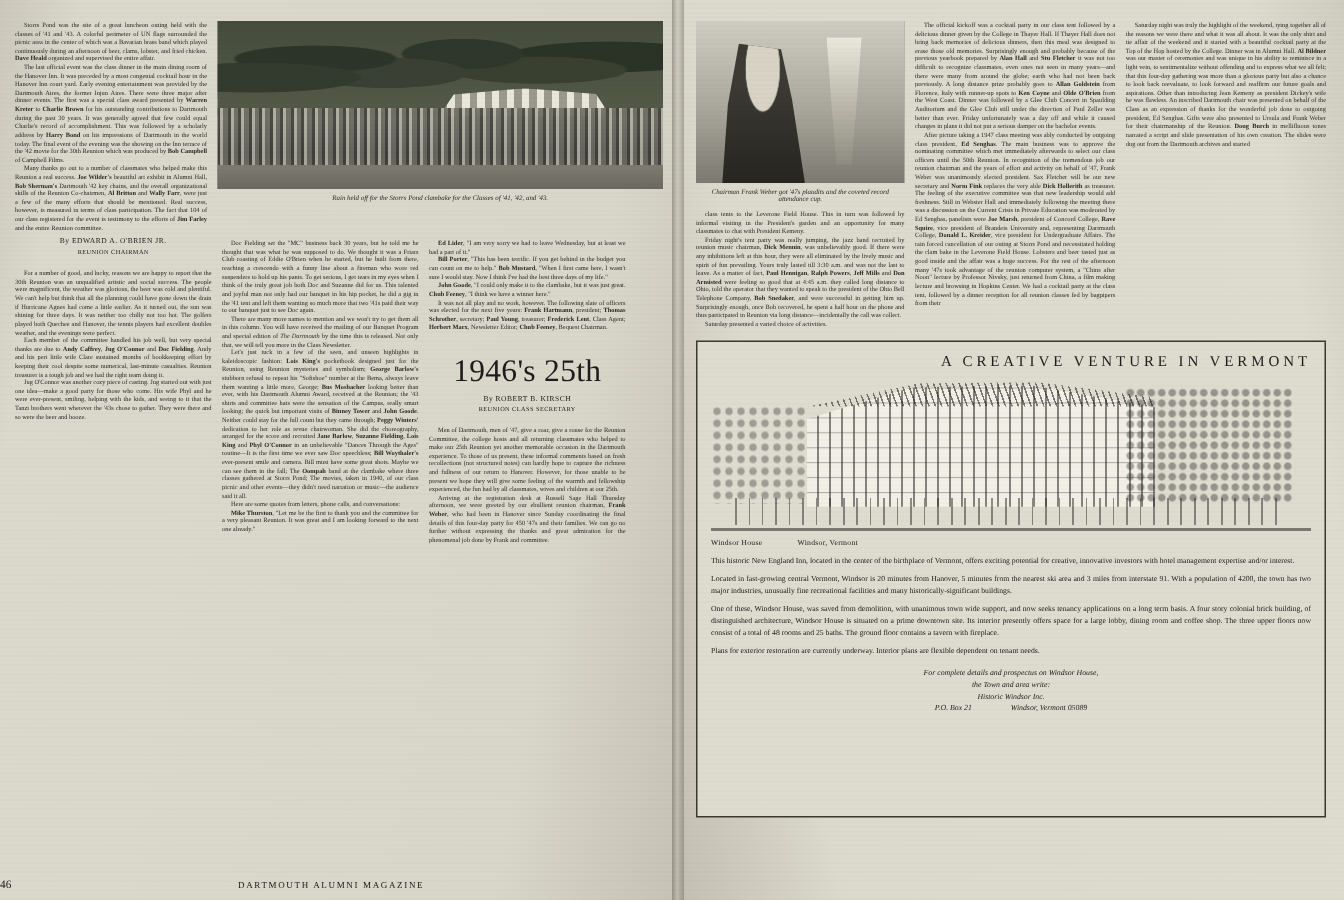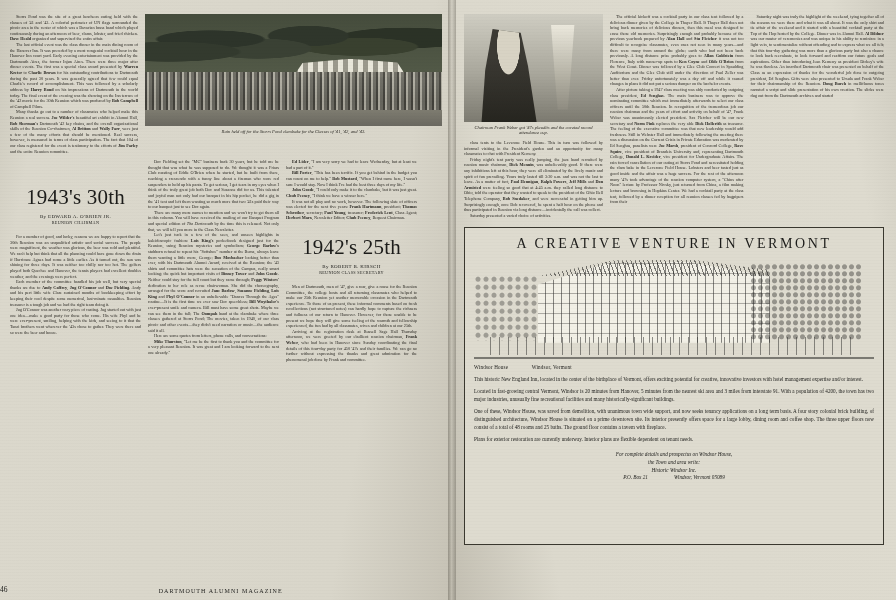--- a/index.html
+++ b/index.html
@@ -44,21 +44,21 @@
   .byline2{text-align:center;font-size:4.2px;letter-spacing:.3px;font-variant:small-caps;margin:1px 0 9px;}
 
   
   .rp-top{display:flex;gap:7px;}
   .rp-col{width:139px;}
   .photo-chair{width:139px;height:108px;}
 
   
   .advert{margin-top:8px;border:1px solid #3a382f;padding:7px 9px 6px;background:#dedbcf;
           height:318px;box-sizing:border-box;position:relative;}
-  .ad-title{text-align:center;font-size:14px;letter-spacing:2.6px;margin:1px 0 6px;}
+  .ad-title{text-align:right;font-size:10px;letter-spacing:2.6px;margin:1px 0 6px;}
   .ad-sketch{height:104px;position:relative;overflow:hidden;margin-bottom:2px;}
   .ad-cap{font-size:5.1px;letter-spacing:.2px;margin:1px 0 6px;}
   .ad-cap span{margin-right:22px;}
   .ad-body{font-size:5.15px;line-height:1.48;text-align:justify;margin:0 0 5px;}
   .ad-foot{font-style:italic;font-size:5.2px;line-height:1.5;text-align:center;margin-top:7px;}
   .ad-foot .row{display:block;}
   .ad-foot .addr{display:flex;justify-content:center;gap:26px;}
 
   
   .footer{position:absolute;bottom:6px;left:0;width:100%;
@@ -141,21 +141,20 @@
               <div class="ground"></div>
           </div>
         </div>
         <div class="cap">Rain held off for the Storrs Pond clambake for the Classes of '41, '42, and '43.</div>
       </div>
     </div>
 
     <div class="lp-bottom">
 
       <div class="c">
-        <h1 class="headline">1943's 30th</h1>
         <p class="byline">By EDWARD A. O'BRIEN JR.</p>
         <p class="byline2">REUNION CHAIRMAN</p>
         <div class="col">
           <p>For a number of good, and lucky, reasons we are happy to report that the 30th Reunion was an unqualified artistic and social success. The people were magnificent, the weather was glorious, the beer was cold and plentiful. We can't help but think that all the planning could have gone down the drain if Hurricane Agnes had come a little earlier. As it turned out, the sun was shining for three days. It was neither too chilly nor too hot. The golfers played both Quechee and Hanover, the tennis players had excellent doubles weather, and the evenings were perfect.</p>
           <p>Each member of the committee handled his job well, but very special thanks are due to <b>Andy Caffrey</b>, <b>Jug O'Connor</b> and <b>Doc Fielding</b>. Andy and his pert little wife Clare sustained months of bookkeeping effort by keeping their cool despite some numerical, last-minute casualties. Reunion treasurer is a tough job and we had the right team doing it.</p>
           <p>Jug O'Connor was another cozy piece of casting. Jug started out with just one idea—make a good party for those who come. His wife Phyl and he were ever-present, smiling, helping with the kids, and seeing to it that the Tanzi brothers went wherever the '43s chose to gather. They were there and so were the beer and booze.</p>
         </div>
       </div>
 
       <div class="c col">
@@ -166,21 +165,21 @@
         <p><b>Mike Thurston</b>, "Let me be the first to thank you and the committee for a very pleasant Reunion. It was great and I am looking forward to the next one already."</p>
       </div>
 
       <div class="c">
         <div class="col">
           <p><b>Ed Lider</b>, "I am very sorry we had to leave Wednesday, but at least we had a part of it."</p>
           <p><b>Bill Porter</b>, "This has been terrific. If you get behind in the budget you can count on me to help." <b>Bob Mustard</b>, "When I first came here, I wasn't sure I would stay. Now I think I've had the best three days of my life."</p>
           <p><b>John Goode</b>, "I could only make it to the clambake, but it was just great. <b>Chub Feeney</b>, "I think we have a winner here."</p>
           <p>It was not all play and no work, however. The following slate of officers was elected for the next five years: <b>Frank Hartmann</b>, president; <b>Thomas Schrother</b>, secretary; <b>Paul Young</b>, treasurer; <b>Frederick Lent</b>, Class Agent; <b>Herbert Marx</b>, Newsletter Editor; <b>Chub Feeney</b>, Bequest Chairman.</p>
         </div>
-        <h1 class="headline" style="margin-top:14px">1942's 25th</h1>
+        <h1 class="headline" style="margin-top:14px">1946's 25th</h1>
         <p class="byline">By ROBERT B. KIRSCH</p>
         <p class="byline2">REUNION CLASS SECRETARY</p>
         <div class="col">
           <p>Men of Dartmouth, men of '47, give a roar, give a rouse for the Reunion Committee, the college hosts and all returning classmates who helped to make our 25th Reunion yet another memorable occasion in the Dartmouth experience. To those of us present, these informal comments based on fresh recollections (not structured notes) can hardly hope to capture the richness and fullness of our return to Hanover. However, for those unable to be present we hope they will give some feeling of the warmth and fellowship experienced, the fun had by all classmates, wives and children at our 25th.</p>
           <p>Arriving at the registration desk at Russell Sage Hall Thursday afternoon, we were greeted by our ebullient reunion chairman, <b>Frank Weber</b>, who had been in Hanover since Sunday coordinating the final details of this four-day party for 450 '47s and their families. We can go no further without expressing the thanks and great admiration for the phenomenal job done by Frank and committee.</p>
         </div>
       </div>
     </div>
 
     <div class="footer">

